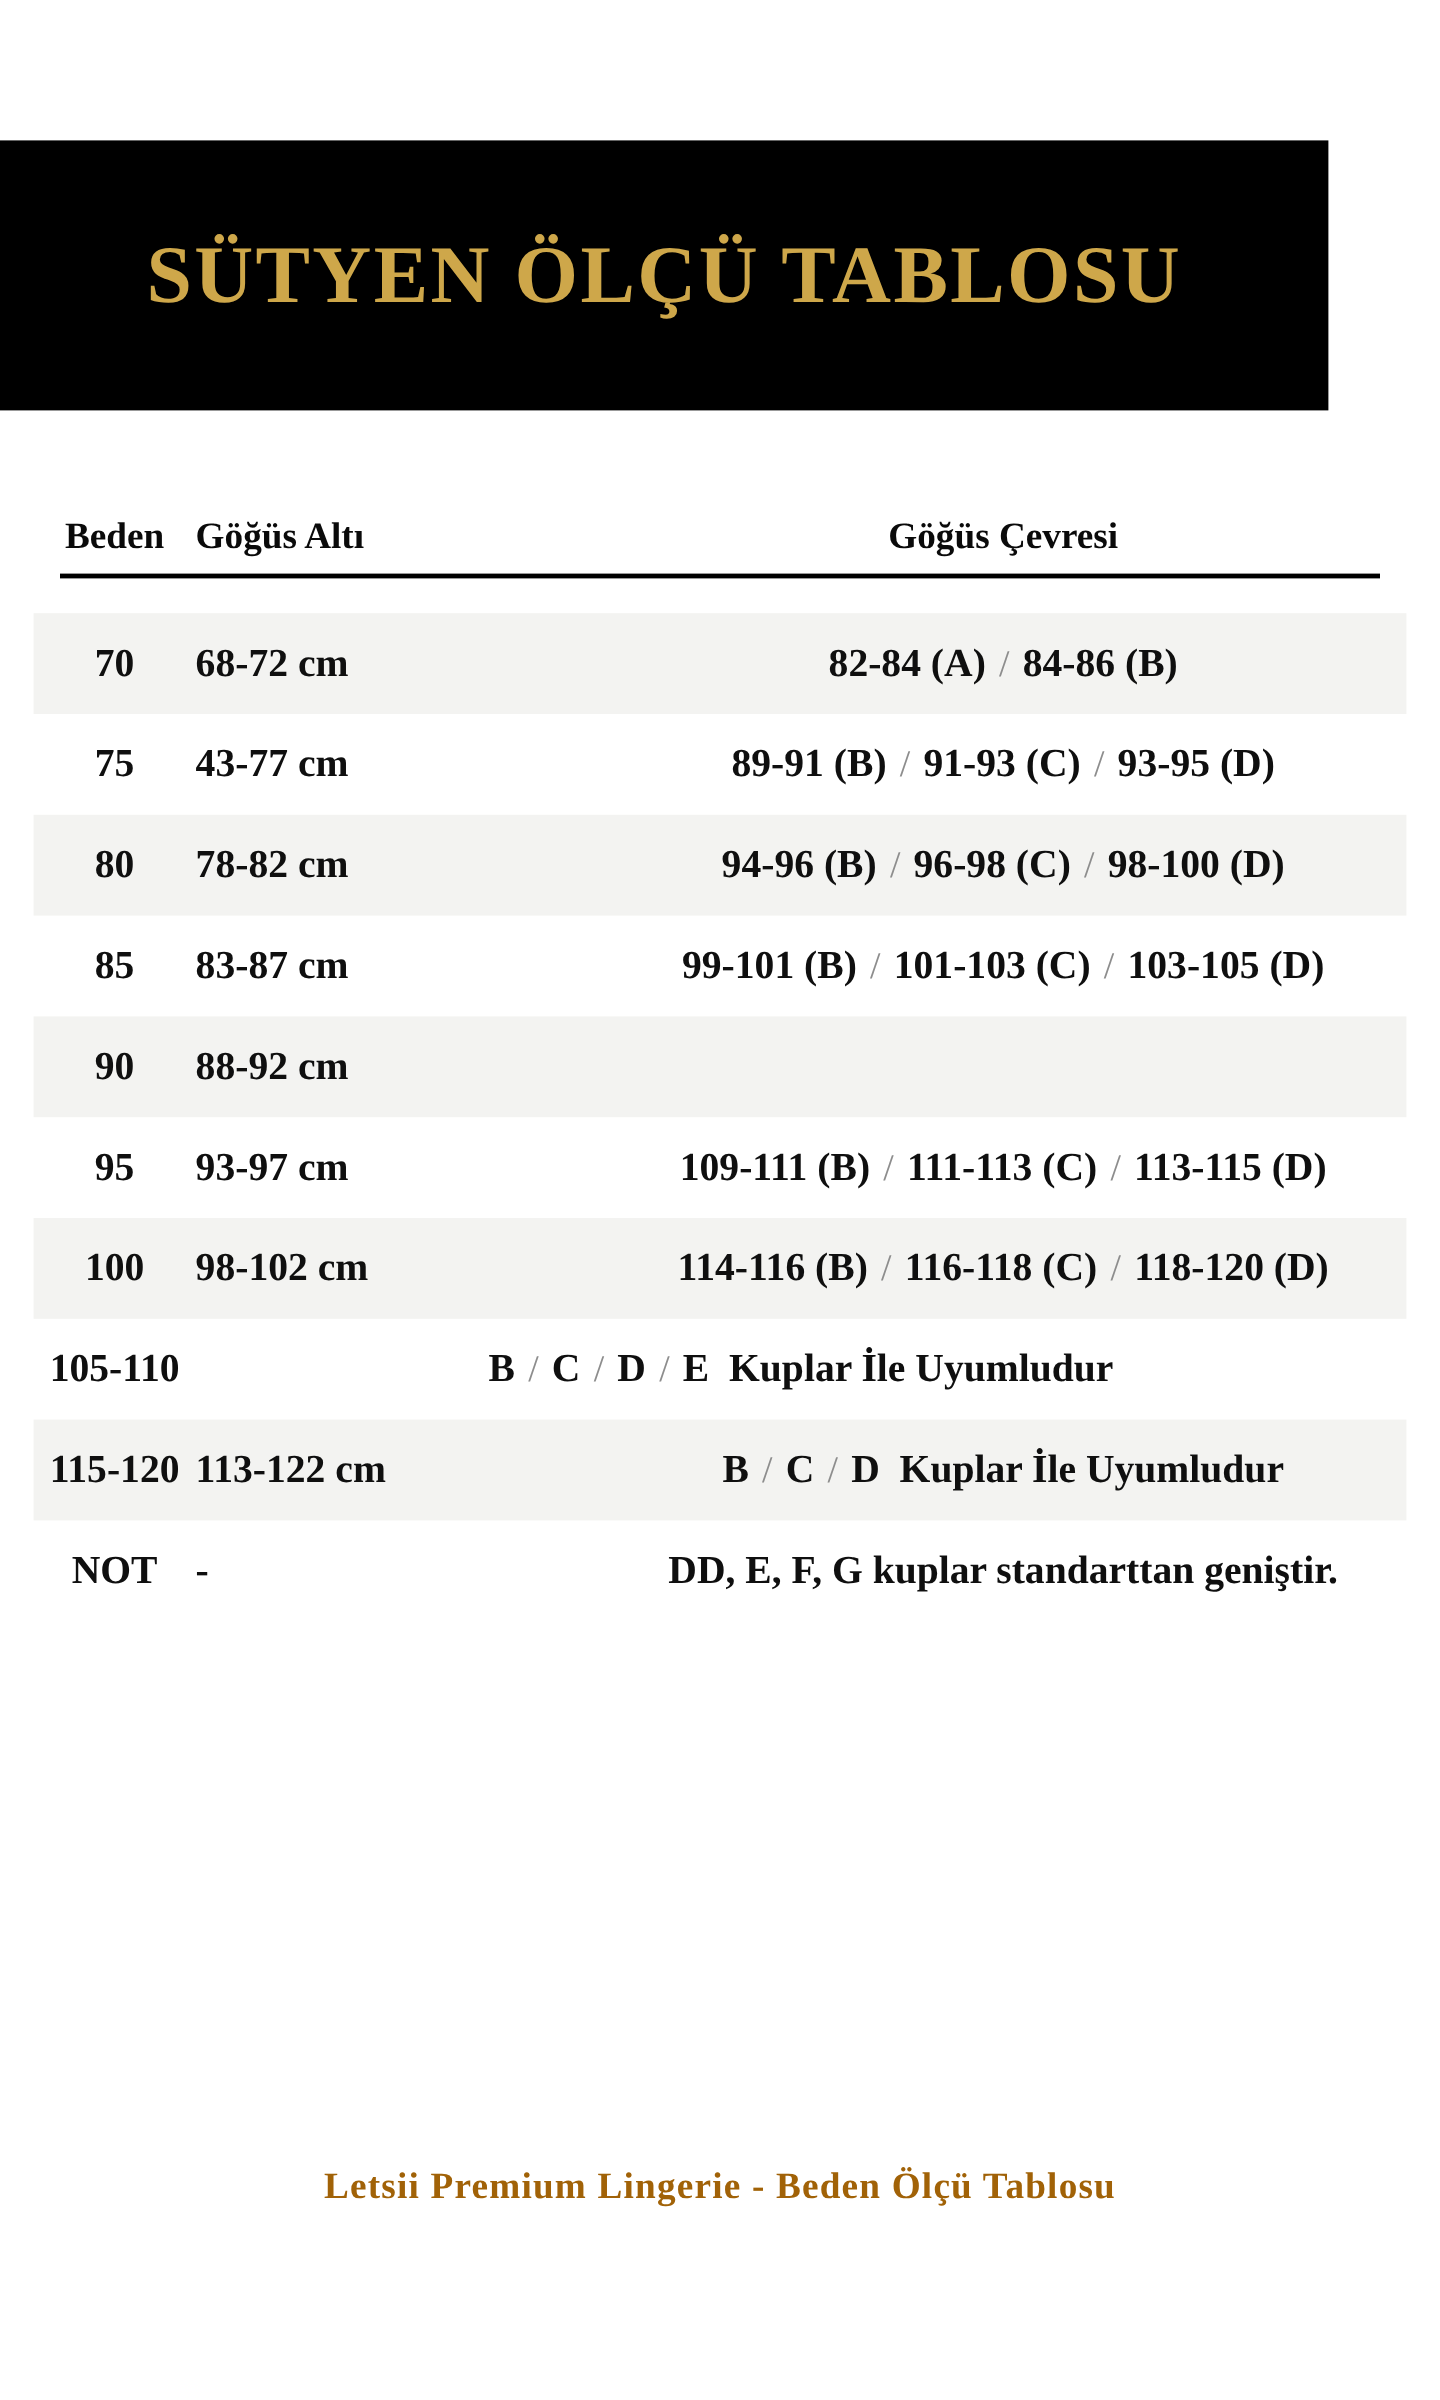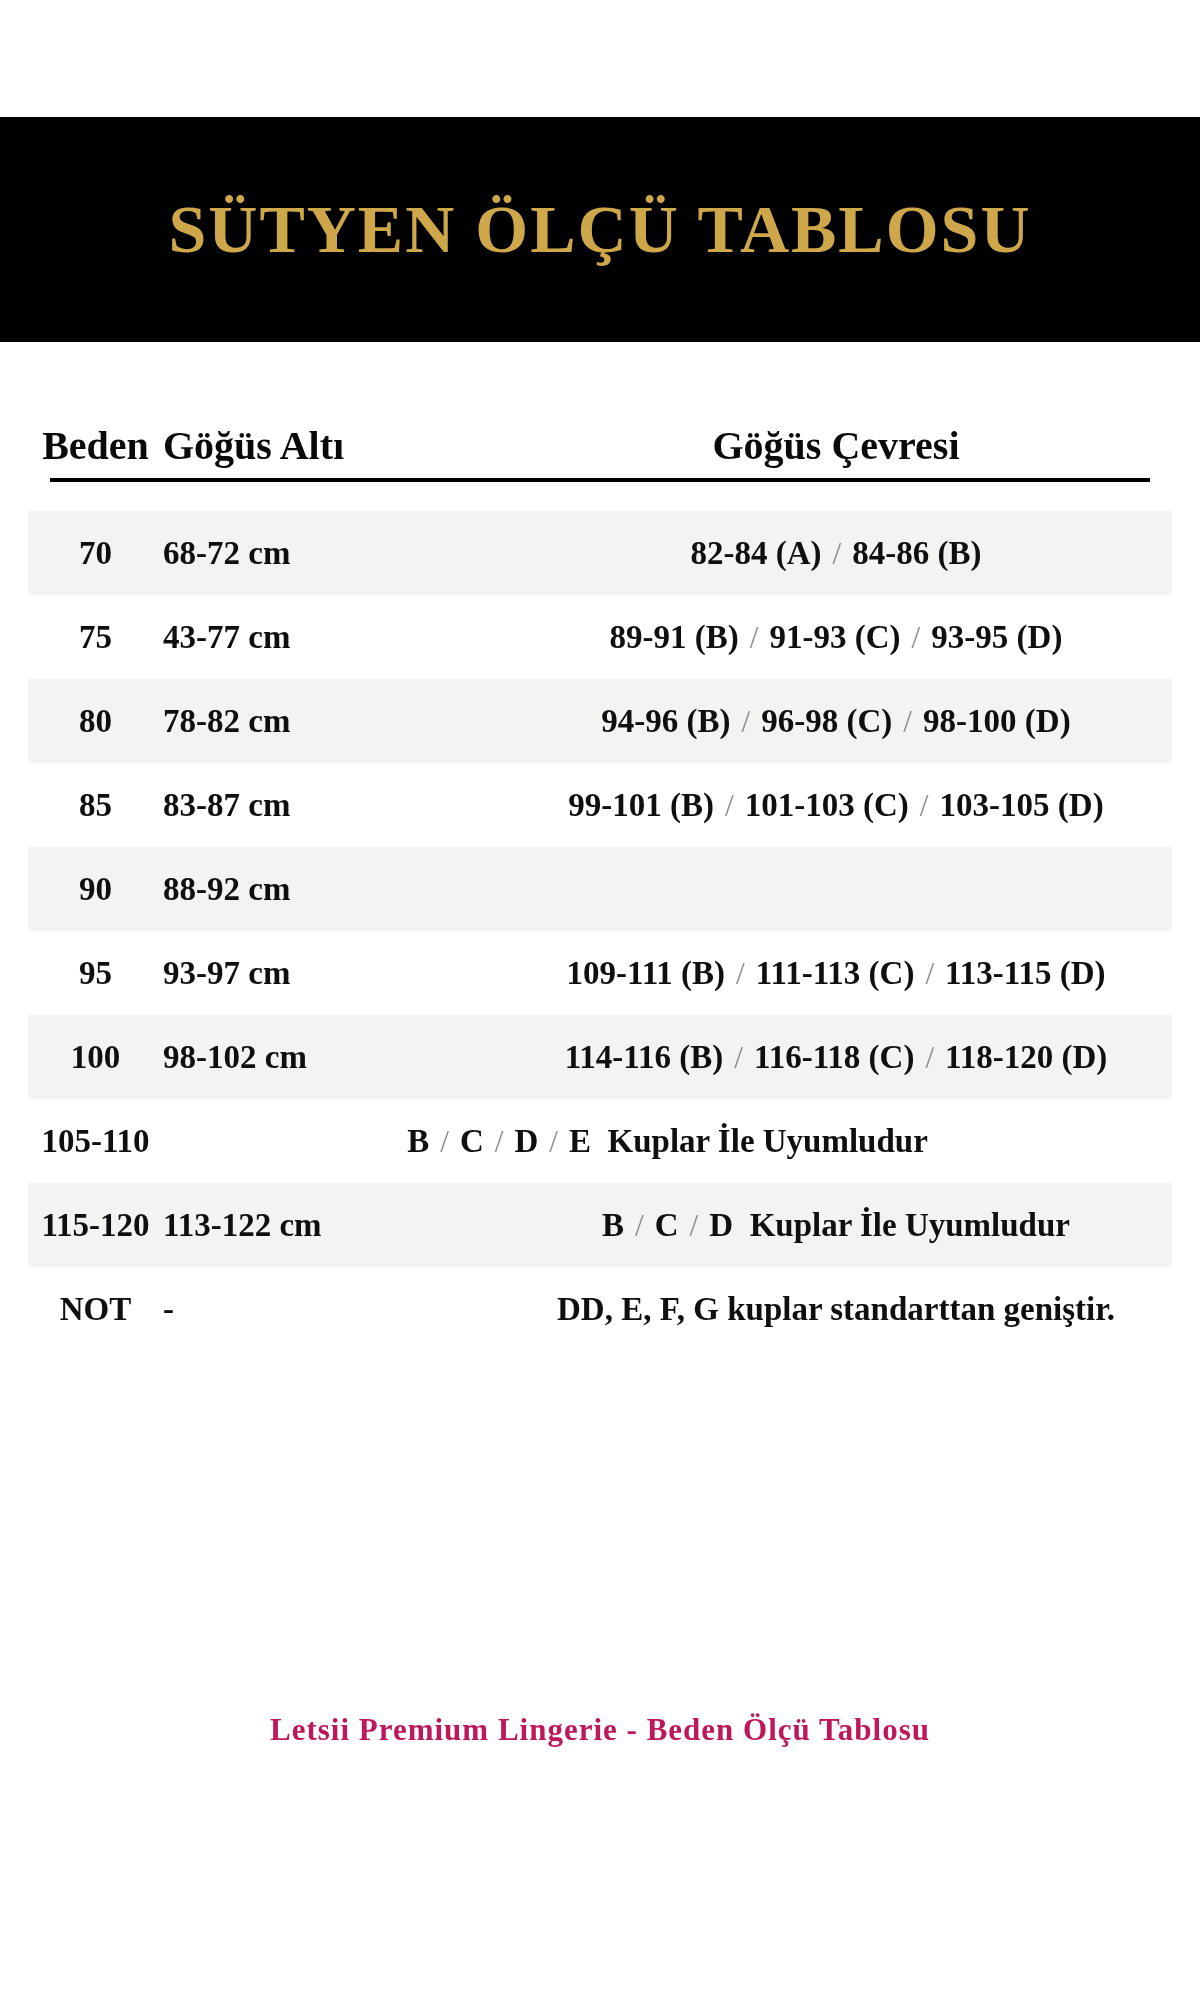--- a/index.html
+++ b/index.html
@@ -2,33 +2,33 @@
 <html><head>
 <meta charset="utf-8">
 <style>
   html,body { margin:0; padding:0; background:#ffffff; }
   .page {
     position:relative; width:1200px; height:2000px; overflow:hidden;
     background:#ffffff; font-family:"Liberation Serif", serif; color:#111;
   }
   
   .banner {
-    position:absolute; top:117px; left:0; width:1200px; height:225px;
+    position:absolute; top:117px; left:0; width:1107px; height:225px;
     background:var(--banner-bg,#000);
     display:flex; align-items:center; justify-content:center;
   }
   .banner h1 {
     margin:0; font-size:68px; font-weight:bold; letter-spacing:2px;
     color:var(--title-color,#cea74a); white-space:nowrap;
   }
   
   .thead {
     position:absolute; top:422px; left:28px; width:1144px; height:48px;
     display:flex; align-items:center;
-    font-size:40px; font-weight:bold; color:#0a0a0a; line-height:1;
+    font-size:31px; font-weight:bold; color:#0a0a0a; line-height:1;
   }
   .col-beden   { width:135px; text-align:center; }
   .col-alti    { width:337px; text-align:left; }
   .col-cevresi { flex:1;      text-align:center; }
   .header-rule {
     position:absolute; top:478px; left:50px; width:1100px; height:4px;
     background:#000;
   }
   
   .tbody { position:absolute; top:511px; left:28px; width:1144px; }
@@ -36,23 +36,23 @@
     display:flex; align-items:center; height:84px;
     font-size:33px; font-weight:bold; color:#0f0f0f; line-height:1;
     background:transparent; white-space:nowrap;
   }
   .tr.striped { background:var(--stripe,#f3f3f1); }
   .sep {
     color:#8d8d8d; font-weight:400; padding:0 11px; font-size:0.95em;
   }
   
   .footer {
-    position:absolute; top:1708px; left:0; width:1200px; height:44px;
+    position:absolute; top:1800px; left:0; width:1200px; height:44px;
     display:flex; align-items:center; justify-content:center;
-    font-size:31px; font-weight:bold; letter-spacing:1px; color:#be185d;
+    font-size:31px; font-weight:bold; letter-spacing:1px; color:#a16207;
     white-space:nowrap;
   }
 </style>
 </head>
 <body>
 
 <div class="page" style="--banner-bg: #000000; --title-color: #cea74a; --stripe: #f3f3f1;">
 
   <header class="banner">
     <h1>SÜTYEN ÖLÇÜ TABLOSU</h1>

